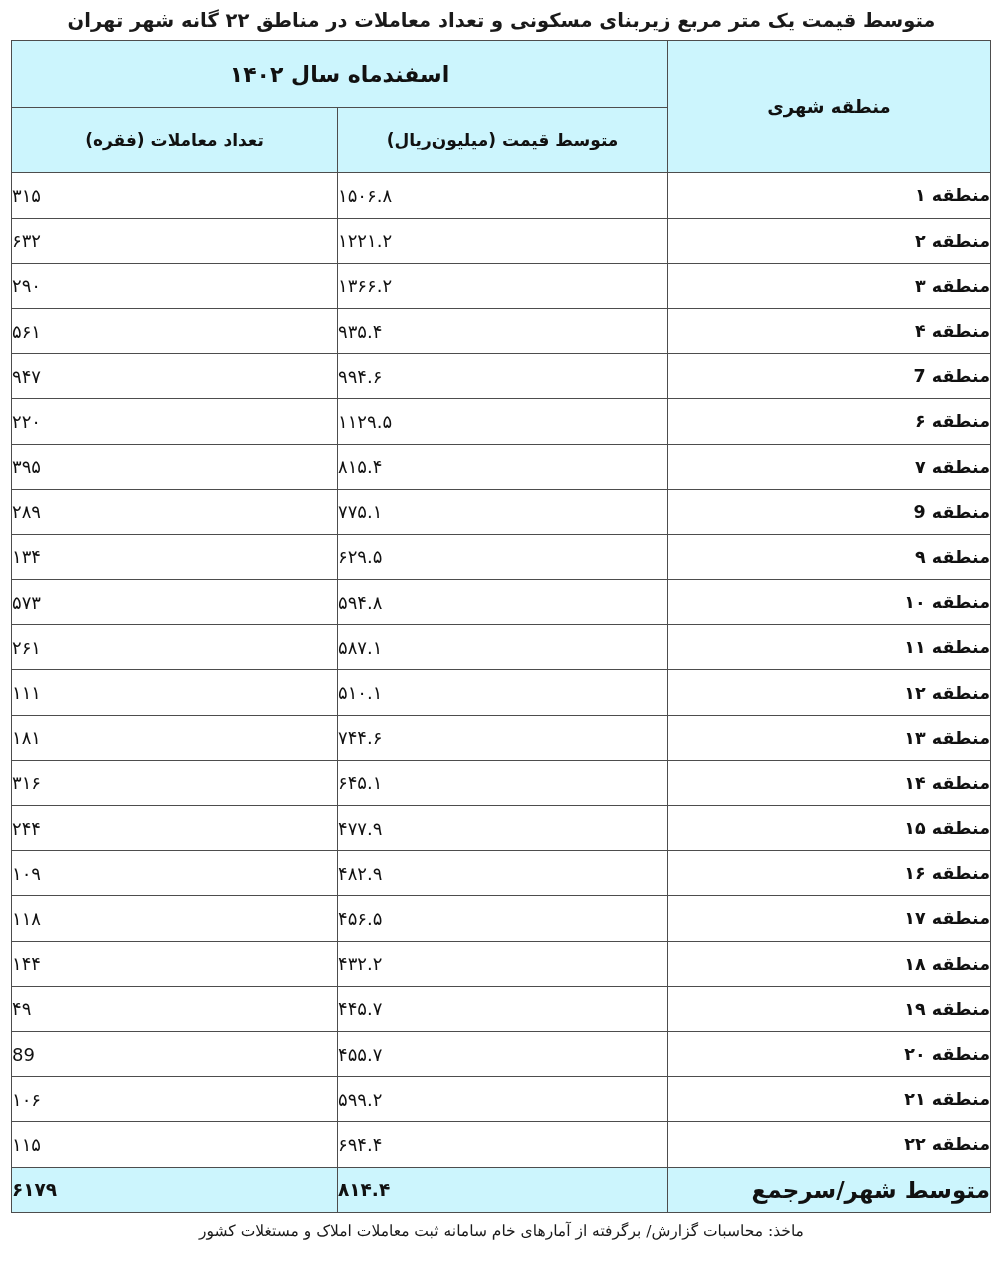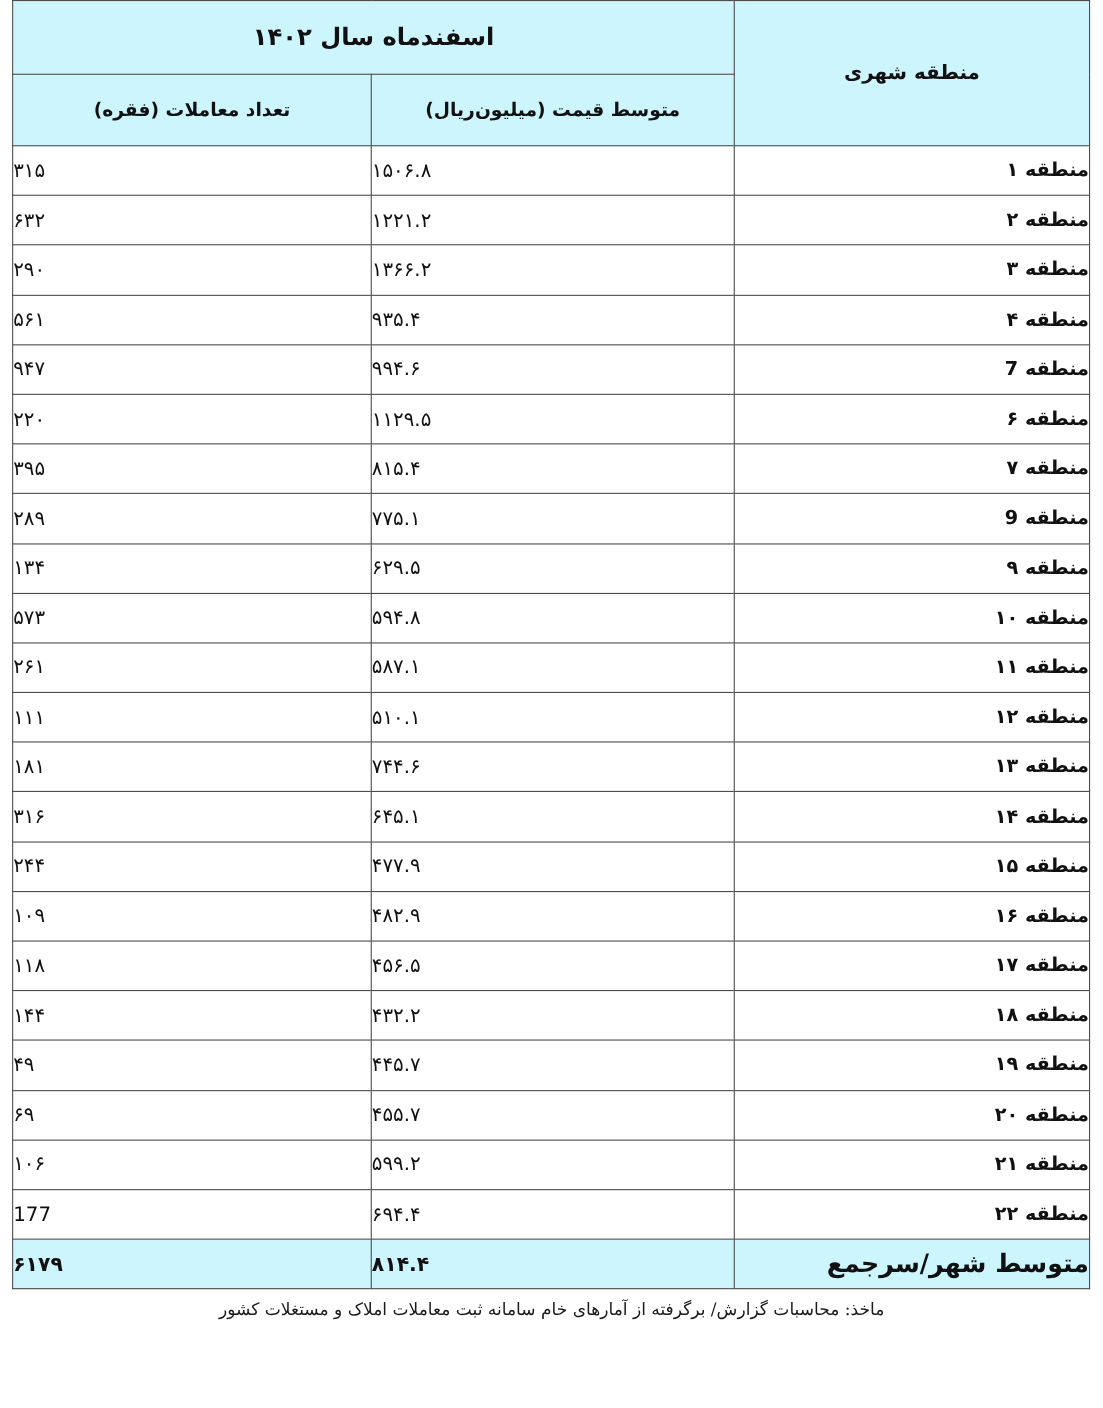--- a/index.html
+++ b/index.html
@@ -128,20 +128,21 @@
     padding: 9px 20px 0 20px;
     font-family: "DejaVu Serif", "Liberation Serif", serif;
     white-space: nowrap;
   }
 </style>
 </head>
 <body>
 
 <div class="page">
 
+  <div class="title">متوسط قیمت یک متر مربع زیربنای مسکونی و تعداد معاملات در مناطق ۲۲ گانه شهر تهران</div>
 
   <div class="table-wrap">
     <table class="main">
       <colgroup>
         <col class="c-region">
         <col class="c-price">
         <col class="c-count">
       </colgroup>
       <thead>
         <tr>
@@ -245,31 +246,31 @@
             <td class="cell-num">۱۴۴</td>
           </tr>
           <tr>
             <td class="cell-region">منطقه ۱۹</td>
             <td class="cell-num">۴۴۵.۷</td>
             <td class="cell-num">۴۹</td>
           </tr>
           <tr>
             <td class="cell-region">منطقه ۲۰</td>
             <td class="cell-num">۴۵۵.۷</td>
-            <td class="cell-num">۶۹</td>
+            <td class="cell-num">89</td>
           </tr>
           <tr>
             <td class="cell-region">منطقه ۲۱</td>
             <td class="cell-num">۵۹۹.۲</td>
             <td class="cell-num">۱۰۶</td>
           </tr>
           <tr>
             <td class="cell-region">منطقه ۲۲</td>
             <td class="cell-num">۶۹۴.۴</td>
-            <td class="cell-num">177</td>
+            <td class="cell-num">۱۱۵</td>
           </tr>
           <tr class="total">
             <td class="cell-region">متوسط شهر/سرجمع</td>
             <td class="cell-num">۸۱۴.۴</td>
             <td class="cell-num">۶۱۷۹</td>
           </tr>
         </tbody>
     </table>
   </div>
 

